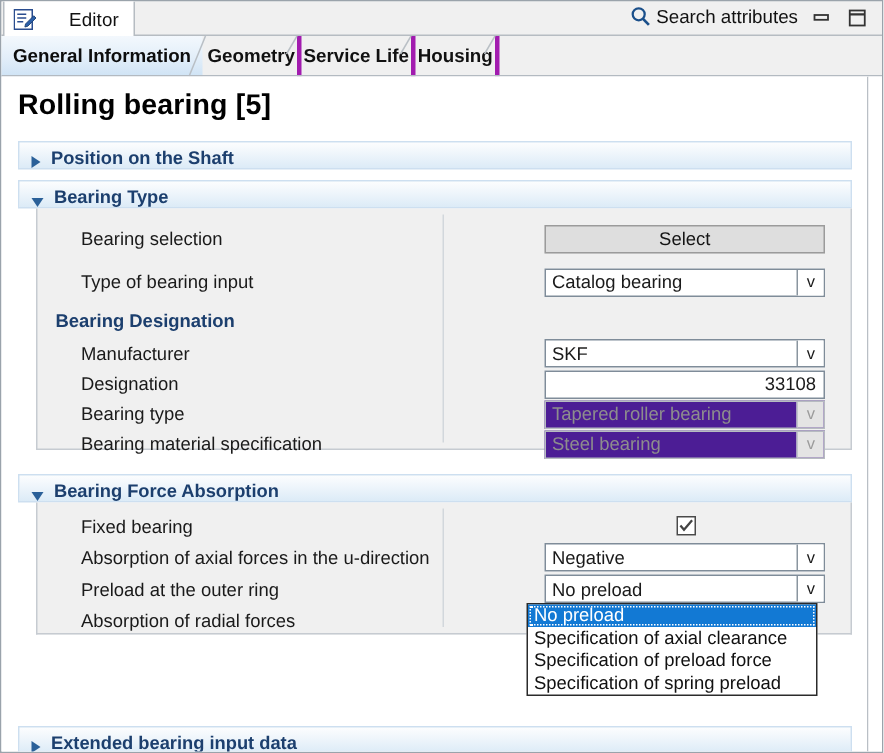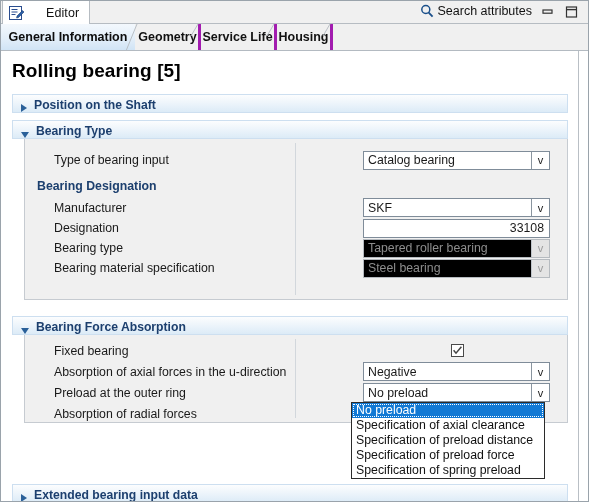--- a/index.html
+++ b/index.html
@@ -245,21 +245,21 @@
     border-left: 1px solid #8a959f;
     display: flex;
     align-items: center;
     justify-content: center;
     font-size: 11px;
     color: #1a1a1a;
     background: #ffffff;
     font-family: "Liberation Sans", sans-serif;
   }
   .field.disabled {
-    background: #000000;
+    background: #4c1d95;
     border-color: #b6bbc0;
     gap: 28px;
   }
   .field.disabled .val { color: #8d8d8d; }
   .field.disabled .arrow { background: #e4e4e4; color: #9b9b9b; border-left-color: #c0c5ca; }
 
   .btn {
     position: absolute;
     left: 338px;
     width: 187px;
@@ -410,20 +410,24 @@
       </div>
 
       <div class="section" style="top:69px;">
         <div class="sec-header">
           <span class="tri down"></span>
           <span class="sec-title">Bearing Type</span>
         </div>
         <div class="sec-body" style="height:161px; padding-top:6px;">
           <div class="divider"></div>
 
+          <div class="row" style="height:28px;">
+            <span class="row-label">Bearing selection</span>
+            <div class="btn">Select</div>
+          </div>
 
           <div class="row" style="height:30px;">
             <span class="row-label">Type of bearing input</span>
             <div class="field">
               <span class="val">Catalog bearing</span>
               <span class="arrow">v</span>
             </div>
           </div>
 
           <div class="row" style="height:22px;">
@@ -509,18 +513,17 @@
         </div>
       </div>
 
     </div>
     <div class="scrollstrip"></div>
   </div>
 
   <div class="dropdown">
     <div class="dd-item sel">No preload</div>
     <div class="dd-item">Specification of axial clearance</div>
-    <div class="dd-item">Specification of preload distance</div>
     <div class="dd-item">Specification of preload force</div>
     <div class="dd-item">Specification of spring preload</div>
   </div>
 
 </div>
 
 </body></html>

